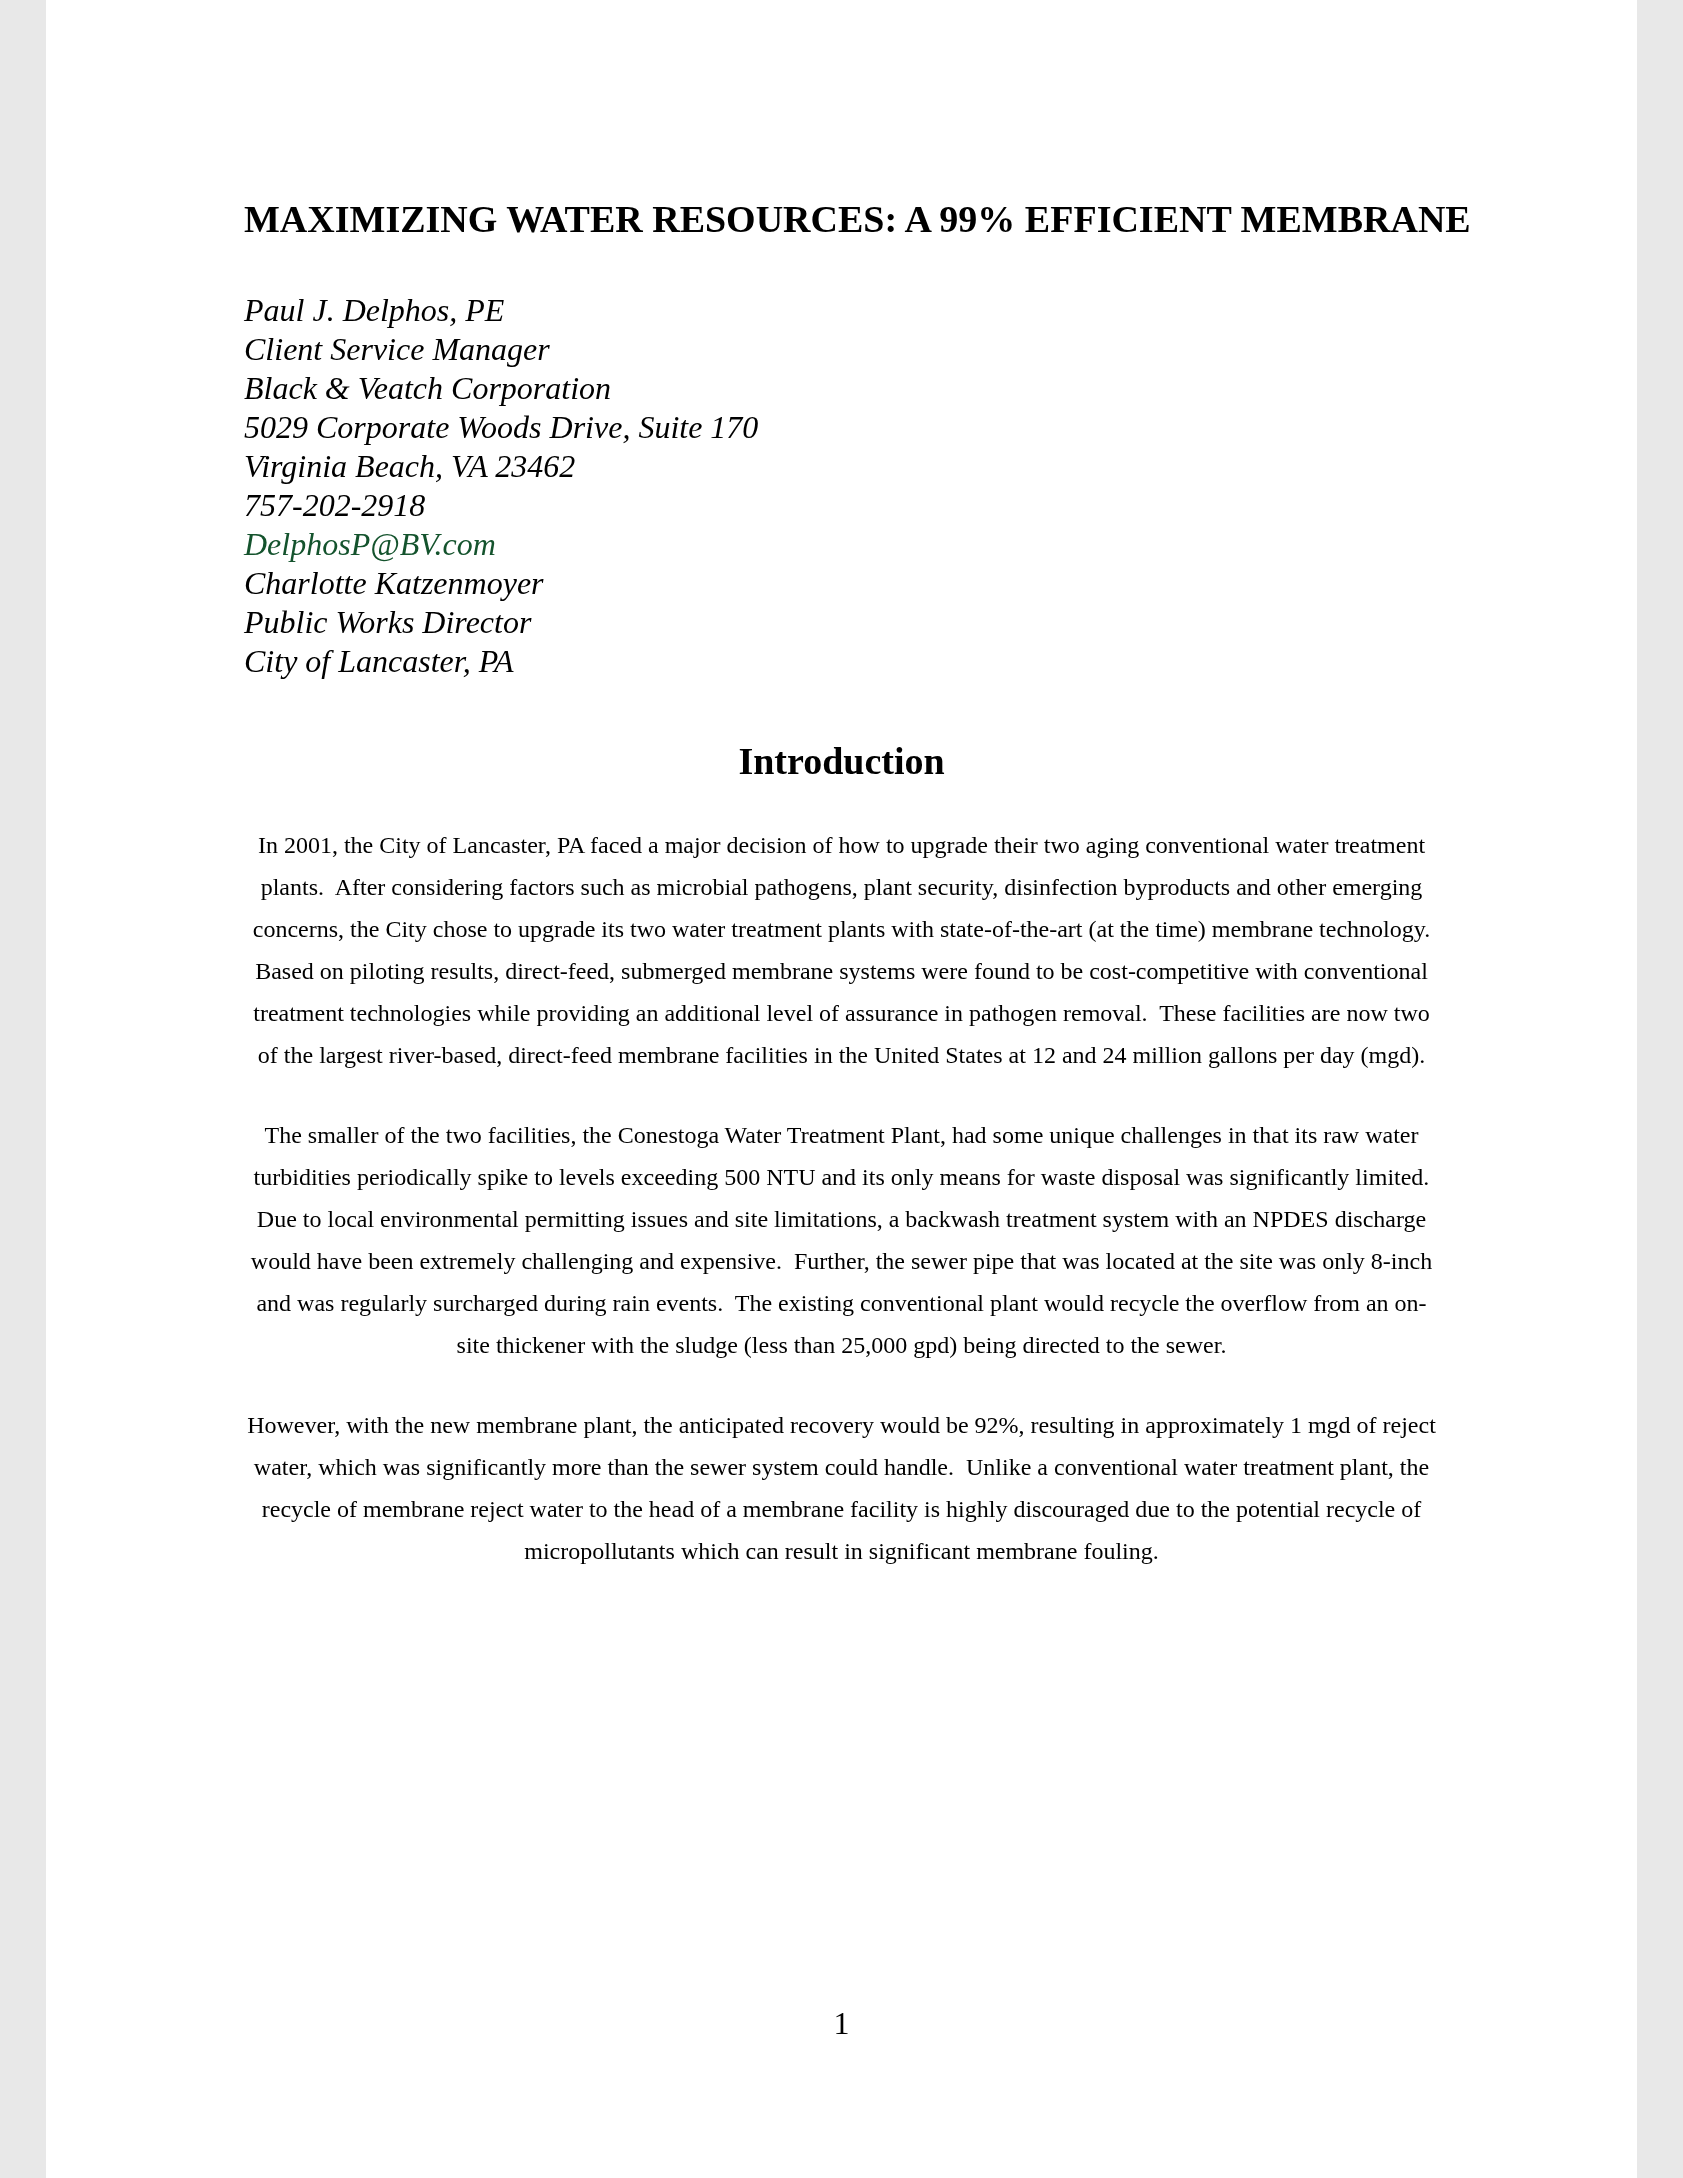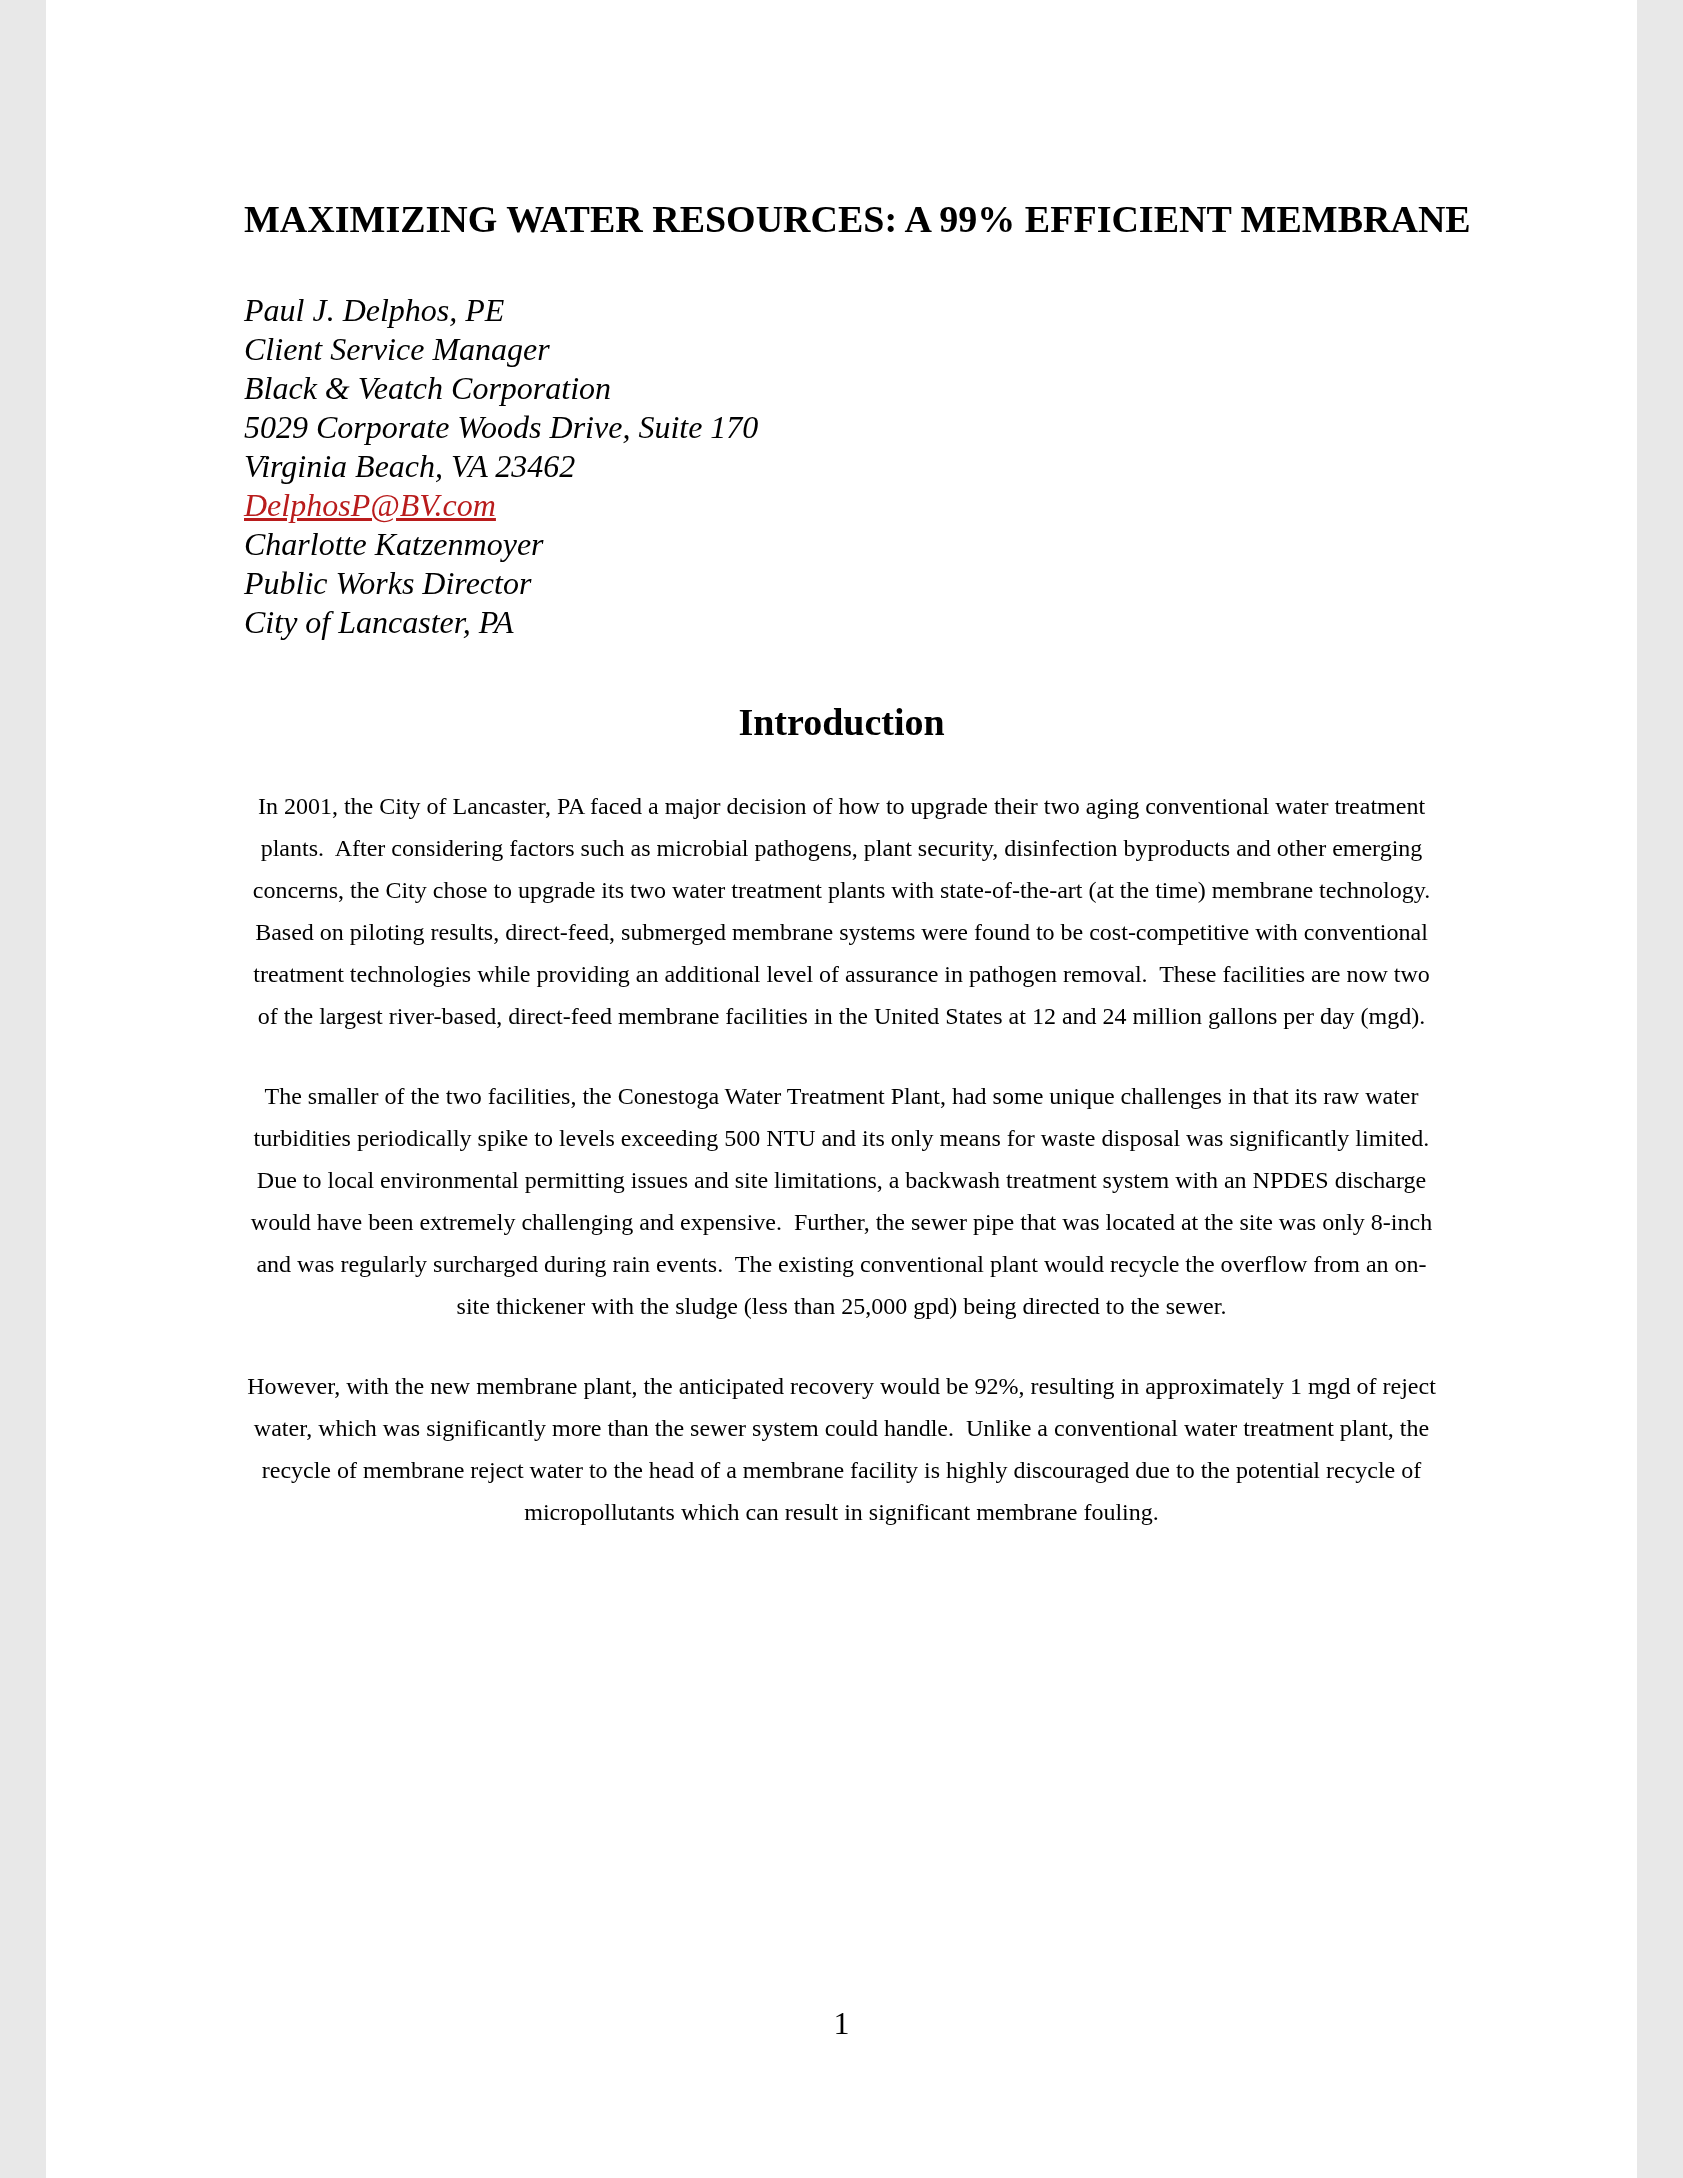--- a/index.html
+++ b/index.html
@@ -39,22 +39,21 @@
   }
   .author-block-1 {
     margin-top: 48px;
   }
   .author-block-2 {
   }
   .author-line {
     display: block;
   }
   .email-link {
-    color: #b91c1c;
-    text-decoration: underline;
+    color: #14532d;
     cursor: pointer;
   }
   .section-heading {
     margin: 59px 0 0 0;
     font-size: 38px;
     font-weight: bold;
     line-height: 42px;
     text-align: center;
   }
   .para {
@@ -86,20 +85,21 @@
     <h1 class="title">
       <span class="title-line">MAXIMIZING WATER RESOURCES: A 99% EFFICIENT MEMBRANE</span>
     </h1>
 
     <div class="author-block author-block-1">
       <span class="author-line">Paul J. Delphos, PE</span>
       <span class="author-line">Client Service Manager</span>
       <span class="author-line">Black &amp; Veatch Corporation</span>
       <span class="author-line">5029 Corporate Woods Drive, Suite 170</span>
       <span class="author-line">Virginia Beach, VA 23462</span>
+      <span class="author-line">757-202-2918</span>
       <span class="author-line"><a class="email-link">DelphosP@BV.com</a></span>
     </div>
 
     <div class="author-block author-block-2">
       <span class="author-line">Charlotte Katzenmoyer</span>
       <span class="author-line">Public Works Director</span>
       <span class="author-line">City of Lancaster, PA</span>
     </div>
 
     <h2 class="section-heading">Introduction</h2>

